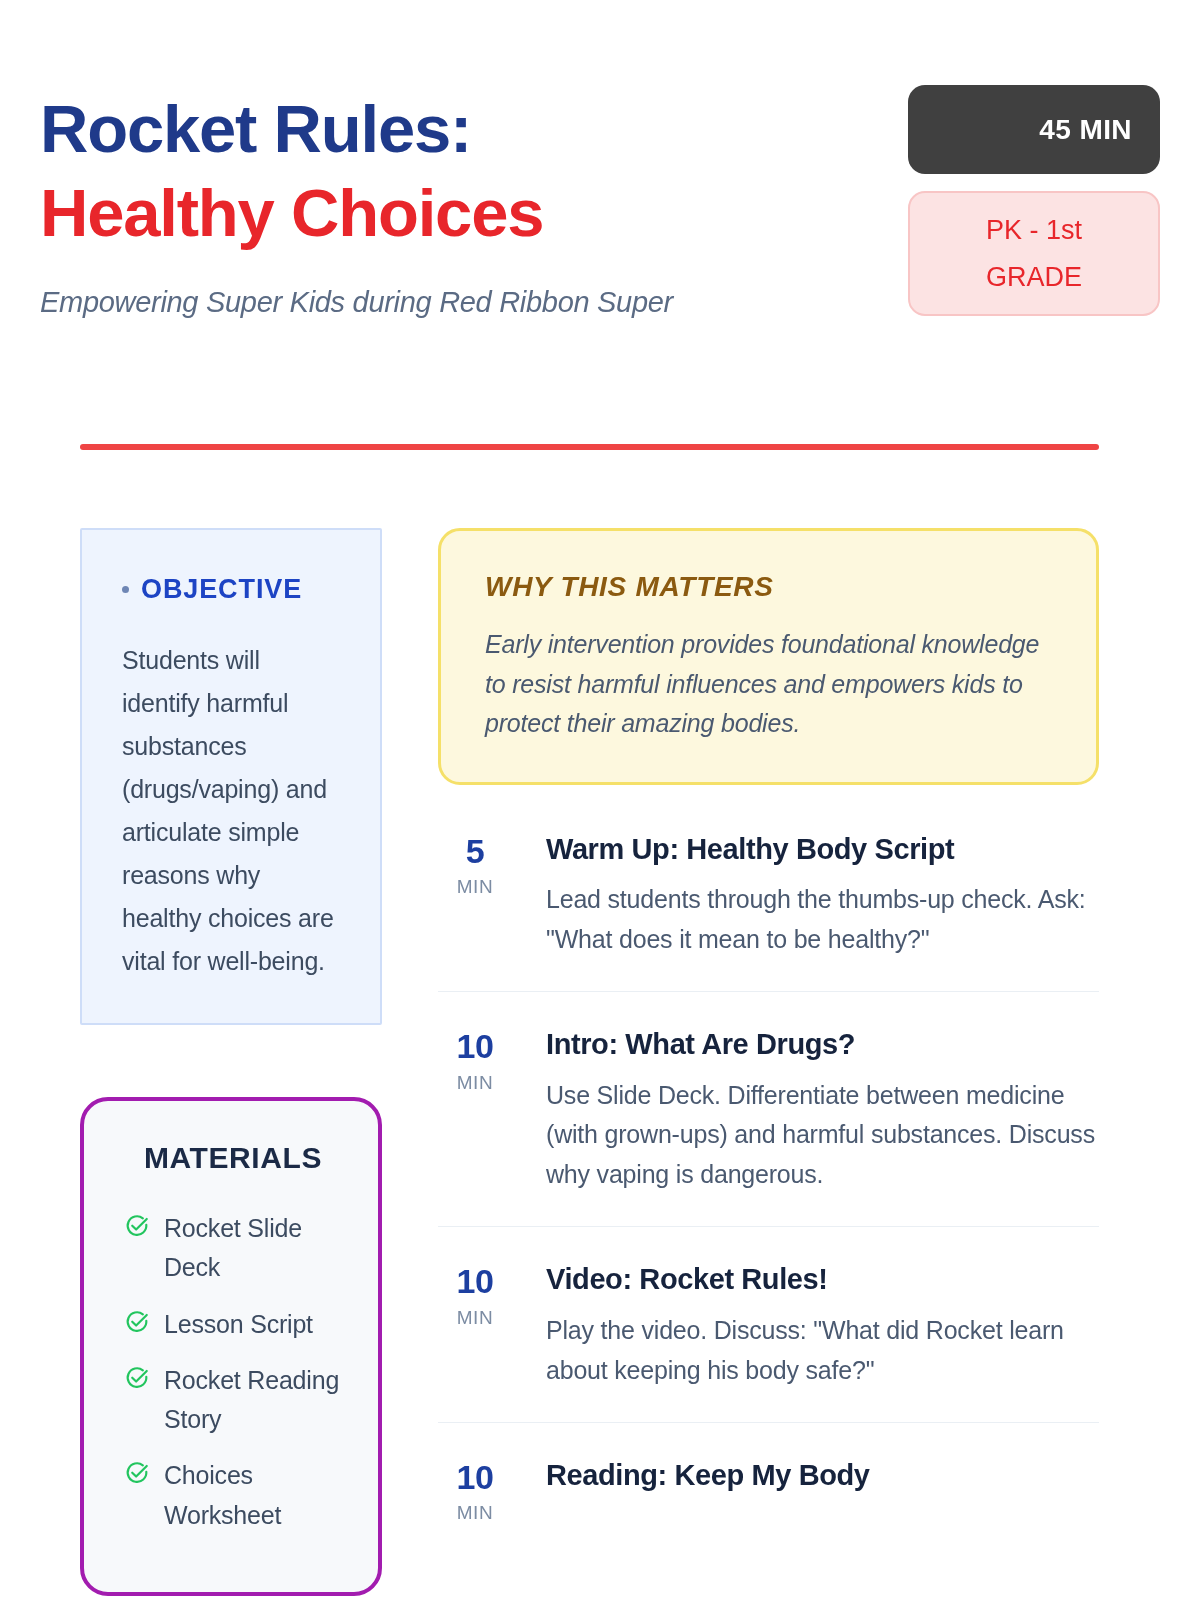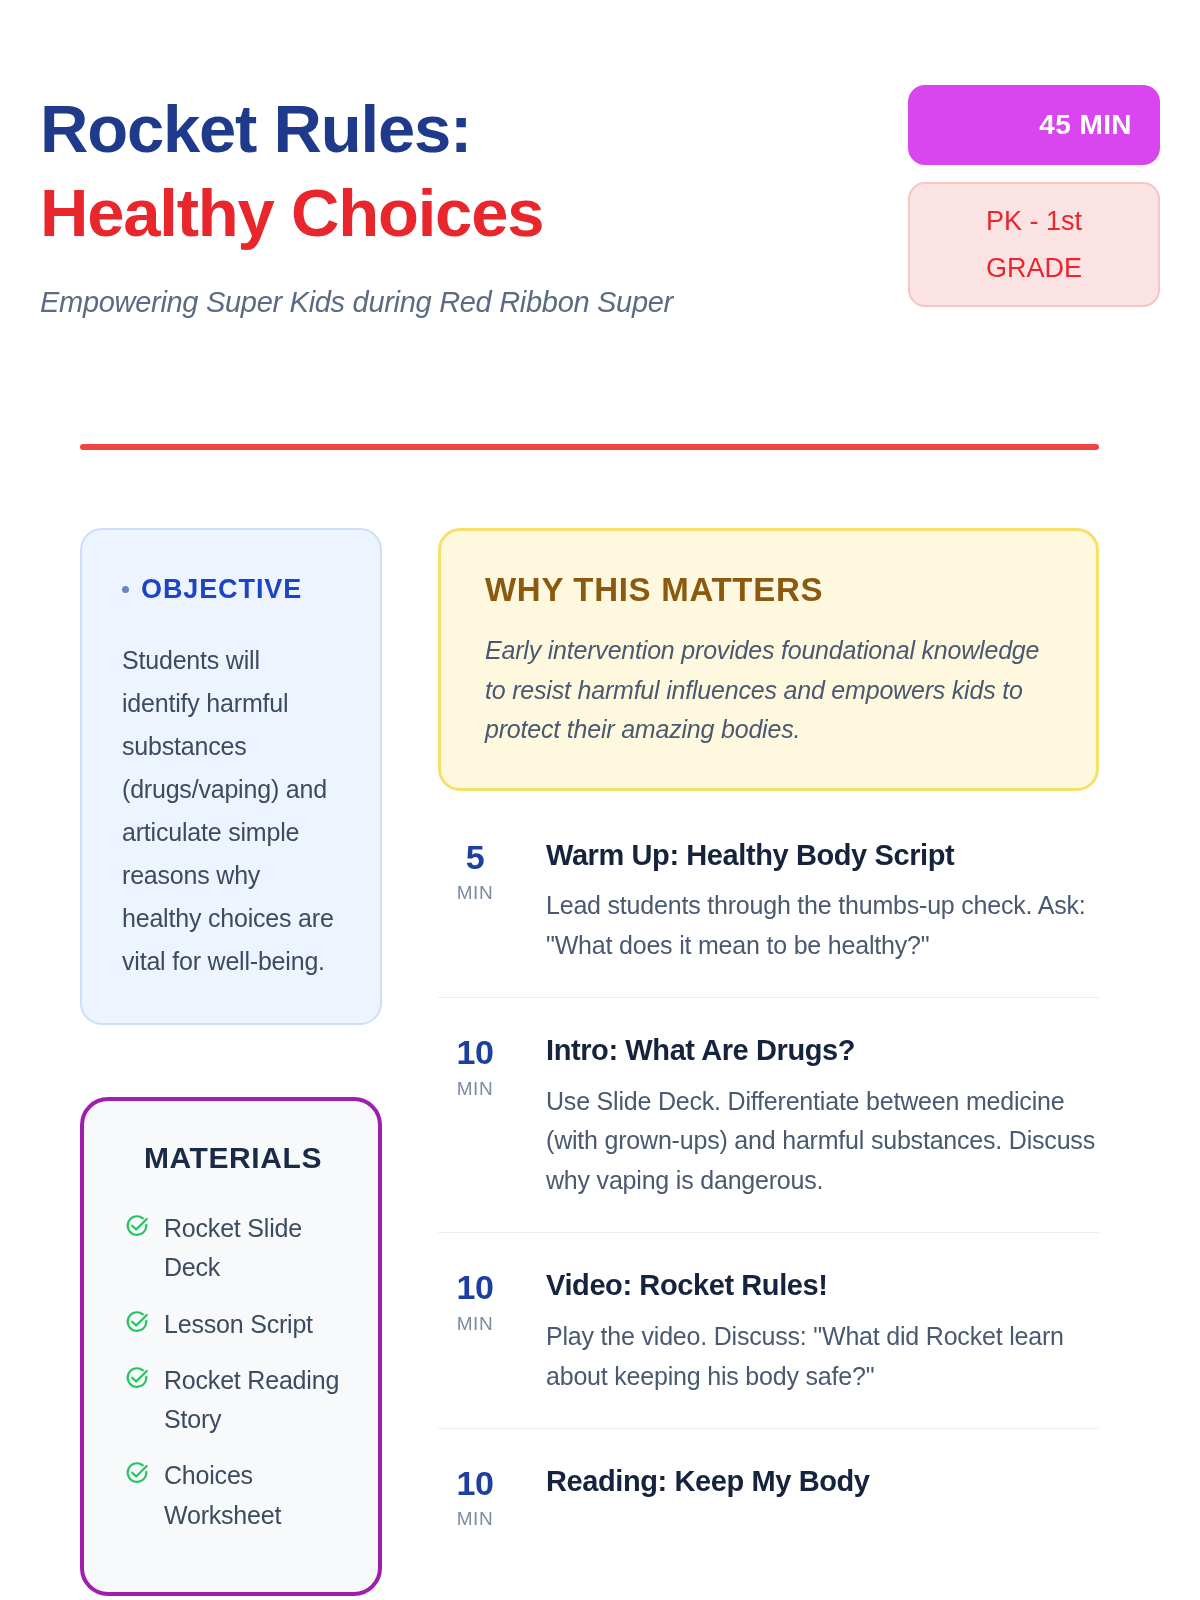--- a/index.html
+++ b/index.html
@@ -52,22 +52,22 @@
   .badges {
     display: flex;
     flex-direction: column;
     align-items: flex-end;
     gap: 17px;
     padding-top: 7px;
   }
 
   .badge-time {
     width: 252px;
-    height: 80px;
-    background: #d946ef;
+    height: 89px;
+    background: #404040;
     border-radius: 17px;
     display: flex;
     align-items: center;
     justify-content: flex-end;
     padding-right: 28px;
     color: #ffffff;
     font-size: 28px;
     font-weight: 700;
     letter-spacing: 0.4px;
   }
@@ -109,21 +109,21 @@
     gap: 56px;
   }
 
   .left-col { width: 302px; flex: none; }
   .right-col { width: 661px; flex: none; }
 
   
   .card-objective {
     background: #EEF4FE;
     border: 2px solid #CEDDF8;
-    border-radius: 22px;
+    border-radius: 2px;
     padding: 44px 40px 40px 40px;
   }
 
   .obj-head {
     display: flex;
     align-items: center;
     gap: 12px;
     margin-bottom: 34px;
   }
 
@@ -185,25 +185,26 @@
 
   
   .card-why {
     background: #FDF8DE;
     border: 3px solid #F5E069;
     border-radius: 22px;
     padding: 40px 38px 38px 44px;
   }
 
   .why-title {
-    font-size: 33px;
+    font-size: 28px;
     font-weight: 700;
     color: #8B5A10;
     letter-spacing: 0.7px;
     margin-bottom: 22px;
+    font-style: italic;
   }
 
   .why-text {
     font-size: 25px;
     font-style: italic;
     line-height: 1.58;
     color: #4A5970;
     letter-spacing: -0.2px;
   }
 

